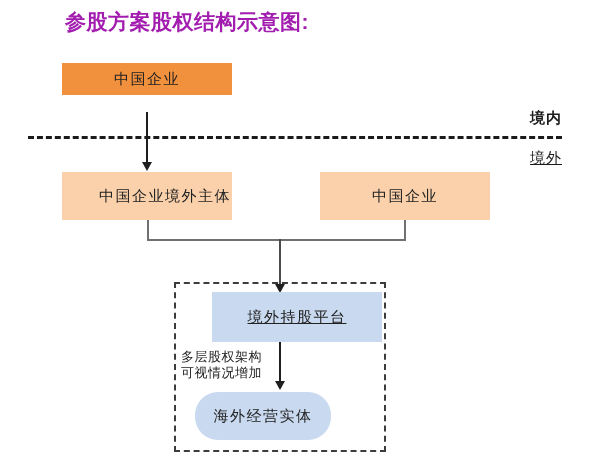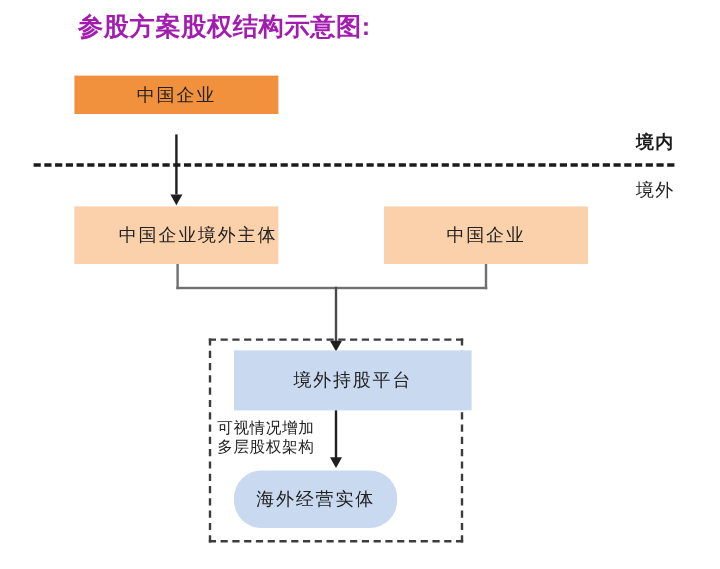--- a/index.html
+++ b/index.html
@@ -39,33 +39,33 @@
     justify-content: center;
     font-size: 15px;
     font-weight: 500;
     letter-spacing: 1.5px;
     color: #222222;
     white-space: nowrap;
   }
   .node-china-enterprise        { left: 62px;  top: 63px;  width: 170px; height: 32px; background: var(--primary-orange); }
   .node-overseas-entity         { left: 62px;  top: 172px; width: 170px; height: 48px; background: var(--light-orange); padding-left: 36px; }
   .node-controlling-shareholder { left: 320px; top: 172px; width: 170px; height: 48px; background: var(--light-orange); }
-  .node-holding-platform        { left: 195px; top: 292px; width: 198px; height: 50px; background: var(--light-blue); }
+  .node-holding-platform        { left: 212px; top: 292px; width: 170px; height: 50px; background: var(--light-blue); text-decoration: underline; }
   .node-operating-entity        { left: 195px; top: 392px; width: 136px; height: 48px; background: var(--light-blue); border-radius: 23px; }
 
   .region-label {
     position: absolute;
     right: 38px;
     font-size: 15px;
     font-weight: 500;
     letter-spacing: 1px;
     white-space: nowrap;
   }
   .region-label.domestic { top: 109px; font-weight: bold; }
-  .region-label.overseas { top: 149px; }
+  .region-label.overseas { top: 149px; text-decoration: underline; }
 
   .divider {
     position: absolute;
     left: 28px;
     top: 136px;
     width: 534px;
     height: 0;
     border-top: 3px dashed #1B1B1B;
   }
 
@@ -143,22 +143,22 @@
   <div class="vline stem-gray connector-right-stem"></div>
   <div class="hline stem-gray connector-horizontal"></div>
   <div class="vline connector-center-stem"></div>
   <div class="arrowhead connector-head"></div>
 
   <div class="group-box"></div>
 
   <div class="node node-holding-platform">境外持股平台</div>
 
   <div class="annotation">
+    <div>多层股权架构</div>
     <div>可视情况增加</div>
-    <div>多层股权架构</div>
   </div>
 
   <div class="vline stem-black arrow3-stem"></div>
   <div class="arrowhead arrow3-head"></div>
 
   <div class="node node-operating-entity">海外经营实体</div>
 
 </div>
 
 </body></html>

